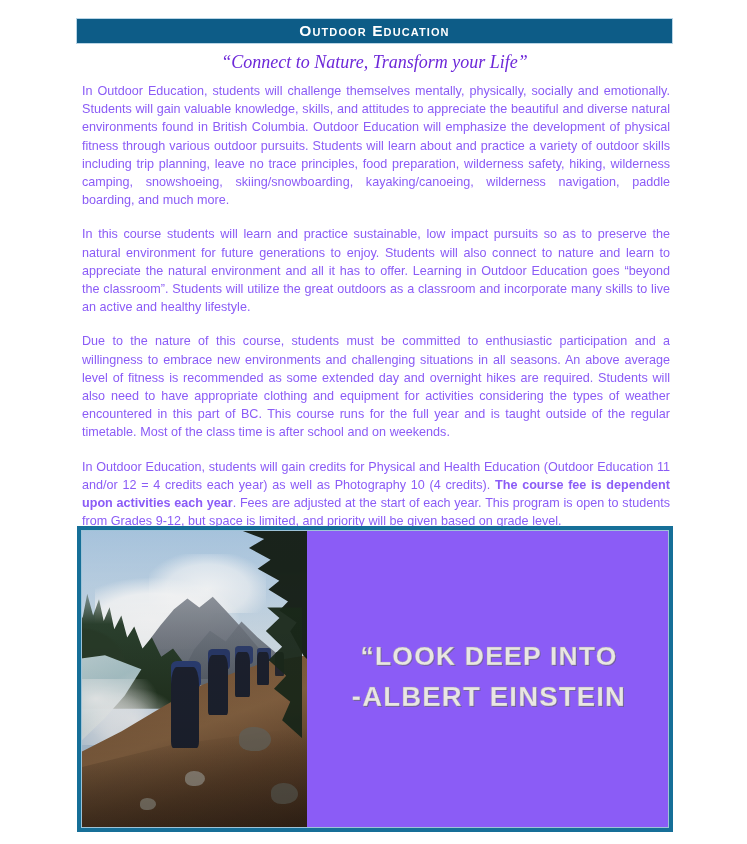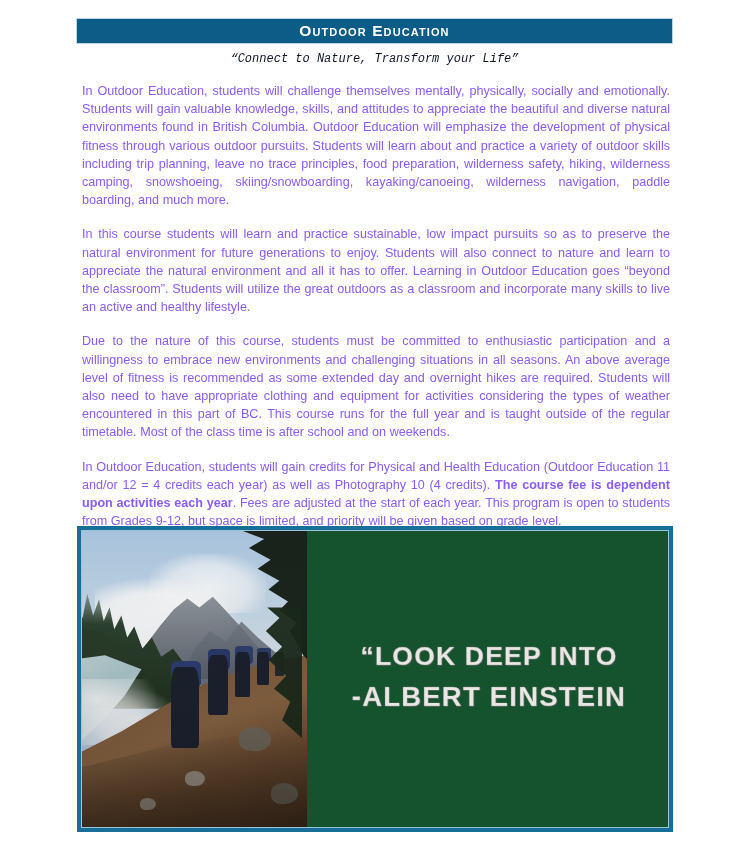--- a/index.html
+++ b/index.html
@@ -49,24 +49,24 @@
     line-height: 1;
     white-space: nowrap;
   }
 
   .subtitle {
     position: absolute;
     left: 76px;
     top: 52px;
     width: 597px;
     text-align: center;
-    font-family: Liberation Mono, monospace;
+    font-family: Liberation Serif, serif;
     font-style: italic;
-    font-size: 12px;
-    color: #0f172a;
+    font-size: 18px;
+    color: #6d28d9;
     line-height: 1.2;
   }
 
   
   .body-copy {
     position: absolute;
     left: 82px;
     top: 82px;
     width: 588px;
   }
@@ -195,21 +195,21 @@
   .h5 { left: 86%; top: 41%; width: 4%; height: 8%; opacity:.9;}
   .photo-darken {
     position: absolute; inset: 0;
     background: linear-gradient(180deg, rgba(0,0,0,0.02) 0%, rgba(0,0,0,0.10) 60%, rgba(0,0,0,0.22) 100%);
   }
 
   
   .quote-pane {
     position: relative;
     flex: 1 1 auto;
-    background: #14532d;
+    background: #8b5cf6;
     display: flex;
     flex-direction: column;
     align-items: center;
     justify-content: center;
     padding: 6px 16px 10px 18px;
     box-sizing: border-box;
   }
   .quote-line {
     font-family: "Liberation Sans", sans-serif;
     font-weight: bold;

